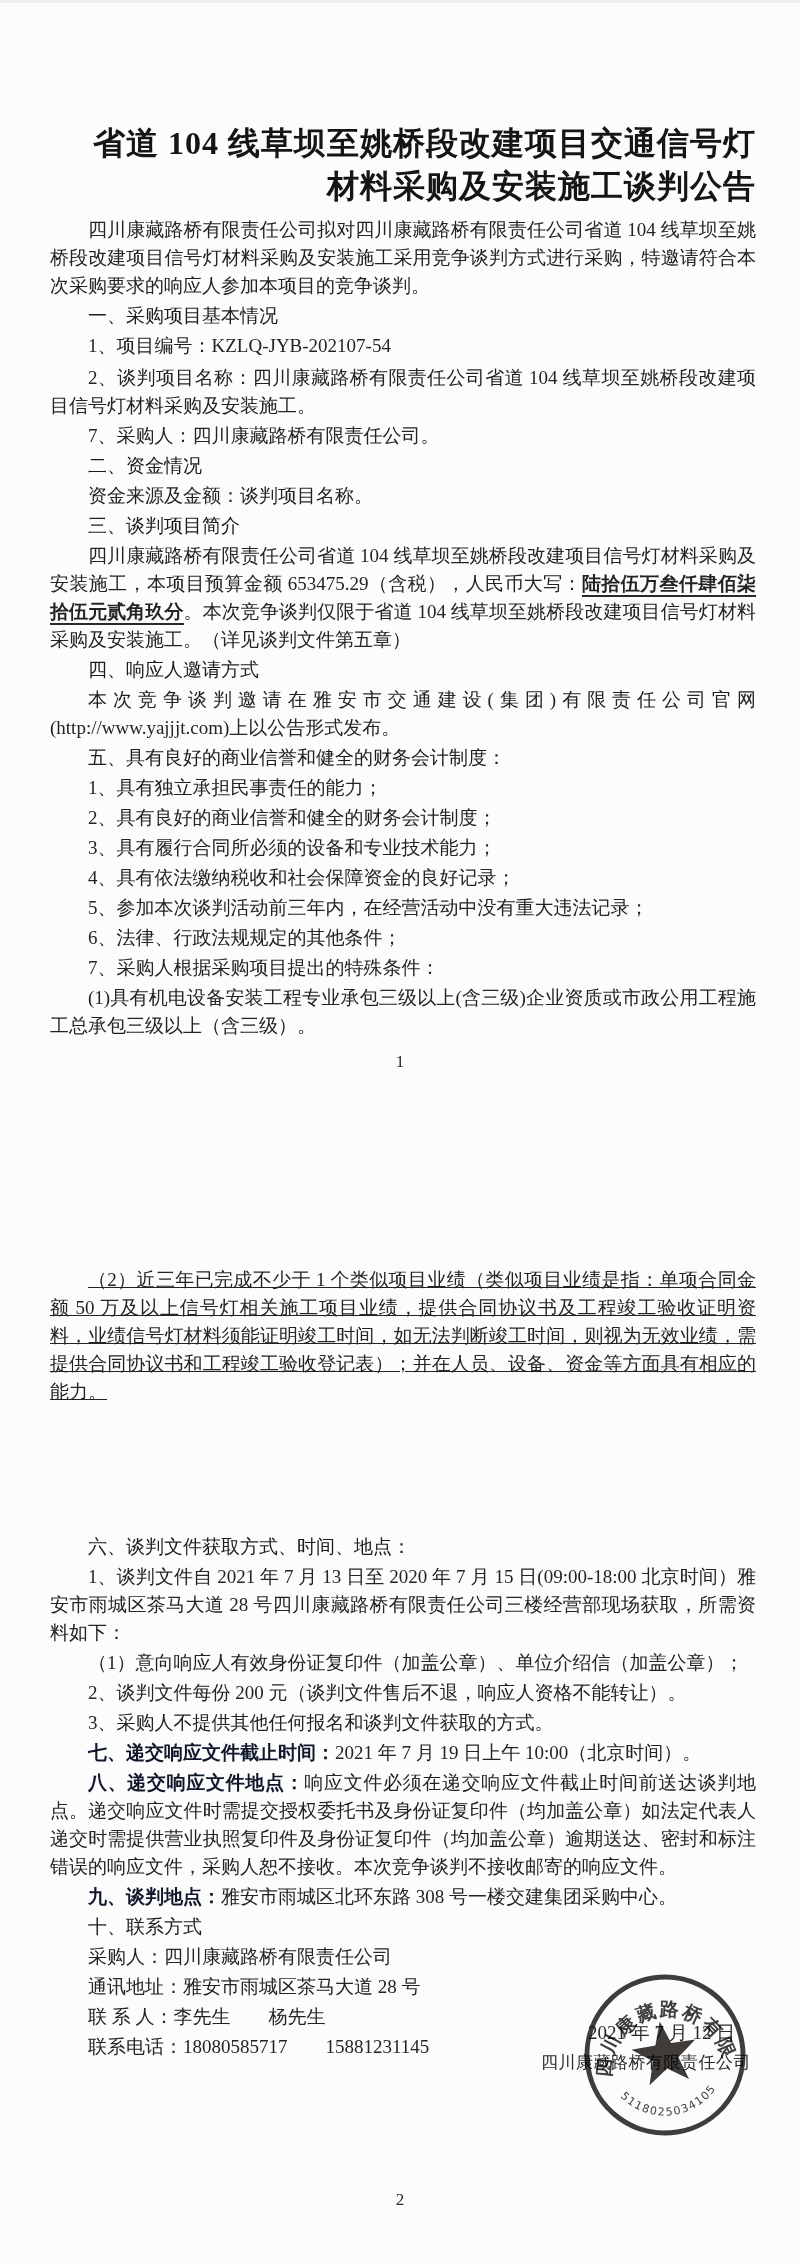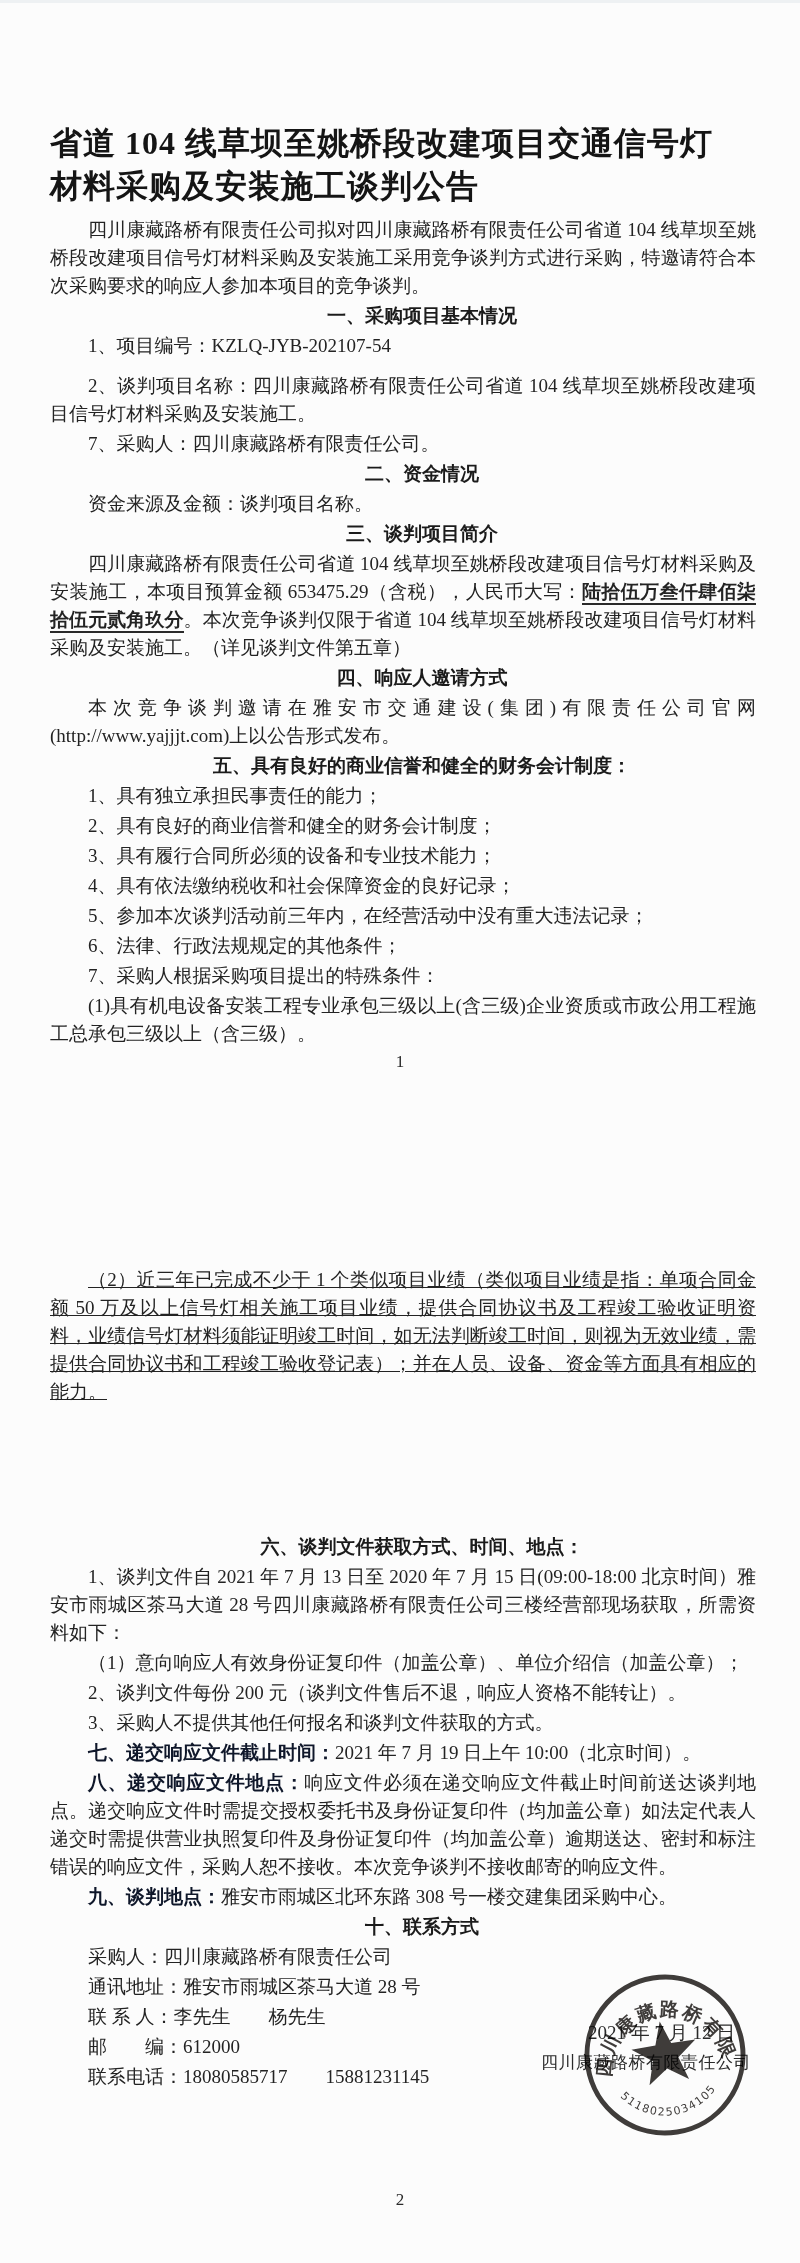--- a/index.html
+++ b/index.html
@@ -8,33 +8,33 @@
     width:800px;height:2263px;
     margin:0 auto;
     background:#fcfcfc;
     font-family:"Liberation Serif","DejaVu Serif",serif;
     color:#232323;
     overflow:hidden;
   }
   .scan-edge{position:absolute;top:0;left:0;width:100%;height:3px;background:#eef1f3;}
   .doc-block{position:absolute;left:50px;width:706px;}
   .doc-title{
-    text-align:left;font-weight:bold;color:#151515;
+    text-align:right;font-weight:bold;color:#151515;
     font-size:32px;line-height:43px;letter-spacing:1px;
     margin:0 0 8px 0;
   }
   p{margin:0;}
   .body-line,.body-para,.sec-head{
     font-size:19px;line-height:28px;
     text-indent:2em;
   }
   .body-para{text-align:justify;}
-  .sec-head{font-weight:bold;color:#1b1b1b;text-align:center;}
+  .sec-head{font-weight:normal;color:#1b1b1b;}
   .mt-sm{margin-top:2px;}
-  .mt-md{margin-top:12px;}
+  .mt-md{margin-top:4px;}
   .inline-head{font-weight:bold;color:#0f172a;}
   .amount{font-weight:bold;border-bottom:2px solid #2a2a2a;padding-bottom:1px;}
   .page-num{
     position:absolute;left:0;width:100%;
     text-align:center;font-size:17px;color:#2a2a2a;
   }
   .sig-date{
     position:absolute;top:2020px;left:588px;
     font-size:19px;color:#2a2a2a;white-space:nowrap;
   }
@@ -104,21 +104,20 @@
     <p class="body-para mt-sm"><span class="inline-head">七、递交响应文件截止时间：</span><span>2021 年 7 月 19 日上午 10:00（北京时间）。</span></p>
 
     <p class="body-para mt-sm"><span class="inline-head">八、递交响应文件地点：</span><span>响应文件必须在递交响应文件截止时间前送达谈判地点。递交响应文件时需提交授权委托书及身份证复印件（均加盖公章）如法定代表人递交时需提供营业执照复印件及身份证复印件（均加盖公章）逾期送达、密封和标注错误的响应文件，采购人恕不接收。本次竞争谈判不接收邮寄的响应文件。</span></p>
 
     <p class="body-para mt-sm"><span class="inline-head">九、谈判地点：</span><span>雅安市雨城区北环东路 308 号一楼交建集团采购中心。</span></p>
 
     <p class="sec-head mt-sm">十、联系方式</p>
     <p class="body-line mt-sm">采购人：四川康藏路桥有限责任公司</p>
     <p class="body-line mt-sm">通讯地址：雅安市雨城区茶马大道 28 号</p>
     <p class="body-line mt-sm">联 系 人：李先生　　杨先生</p>
-    <p class="body-line mt-sm">邮　　编：612000</p>
     <p class="body-line mt-sm">联系电话：18080585717　　15881231145</p>
   </div>
 
   <div class="sig-date">2021 年 7 月 12 日</div>
   <div class="sig-company">四川康藏路桥有限责任公司</div>
 
   <svg class="seal" viewBox="0 0 176 168" aria-hidden="true">
     <g transform="rotate(-9 88 84)" fill="none" stroke="#2e2b29">
       <circle cx="88" cy="84" r="78" stroke-width="5"></circle>
       <polygon stroke="none" fill="#2e2b29" points="88,50 96,73 120.3,73.5 100.9,88.2 108,111.5 88,97.6 68,111.5 75.1,88.2 55.7,73.5 80,73"></polygon>

